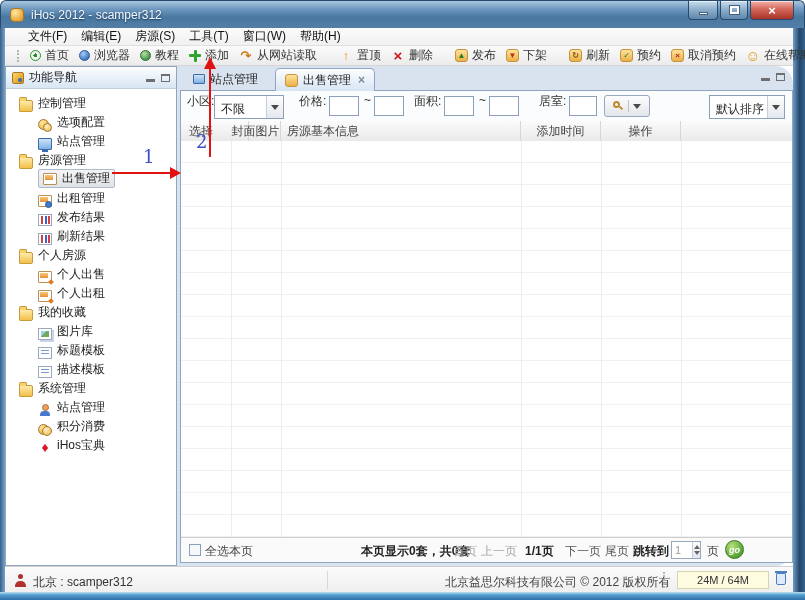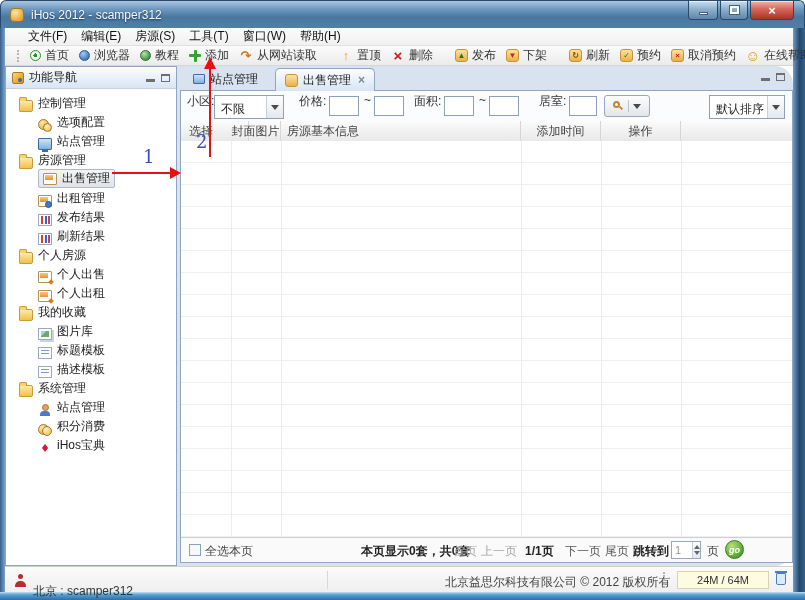--- a/index.html
+++ b/index.html
@@ -134,21 +134,21 @@
   .dt{width:0;height:0;border-left:3px solid transparent;border-right:3px solid transparent;border-top:4px solid #666;}
   .gobtn{position:absolute;left:498px;top:2px;width:19px;height:19px;border-radius:50%;
     background:radial-gradient(circle at 35% 30%,#b8e07a,#4f9f2f 75%);border:1px solid #3a7a1f;box-sizing:border-box;
     color:#fff;font-size:9px;font-weight:bold;display:flex;align-items:center;justify-content:center;font-style:italic;}
   
   .statusbar{position:absolute;left:5px;top:566px;width:788px;height:26px;box-sizing:border-box;
     background:linear-gradient(#fbfbfb,#efefef);border-top:1px solid #cfcfcf;}
   .sb-person{position:absolute;left:10px;top:7px;width:11px;height:13px;}
   .sb-person::before{content:"";position:absolute;left:3px;top:0;width:5px;height:5px;border-radius:50%;background:#b03030;}
   .sb-person::after{content:"";position:absolute;left:0;bottom:0;width:11px;height:6px;border-radius:5px 5px 0 0;background:#b03030;}
-  .sb-user{position:absolute;left:28px;top:7px;color:#333;margin-top:9px;}
+  .sb-user{position:absolute;left:28px;top:7px;color:#333;}
   .sb-div{position:absolute;left:322px;top:4px;width:1px;height:18px;background:#d8d8d8;}
   .sb-copy{position:absolute;left:440px;top:7px;color:#444;}
   .sb-grip{position:absolute;left:658px;top:5px;width:3px;height:16px;border-left:2px dotted #b5b5b5;}
   .sb-mem{position:absolute;left:672px;top:4px;width:92px;height:18px;box-sizing:border-box;background:#fdfce1;border:1px solid #d8d4b0;
     display:flex;align-items:center;justify-content:center;color:#333;font-size:11px;}
   .sb-trash{position:absolute;left:771px;top:6px;width:10px;height:12px;box-sizing:border-box;border:1px solid #4d7fc0;border-radius:1px 1px 2px 2px;background:#dfeafc;}
   .sb-trash::before{content:"";position:absolute;left:-2px;top:-3px;width:12px;height:2px;background:#4d7fc0;}
   
   .note-num{position:absolute;z-index:99;font-family:"DejaVu Serif","Liberation Serif",serif;font-size:18px;color:#3c4ec2;}
   .a1-line{position:absolute;z-index:99;left:112px;top:172px;width:58px;height:2px;background:#e01212;}

